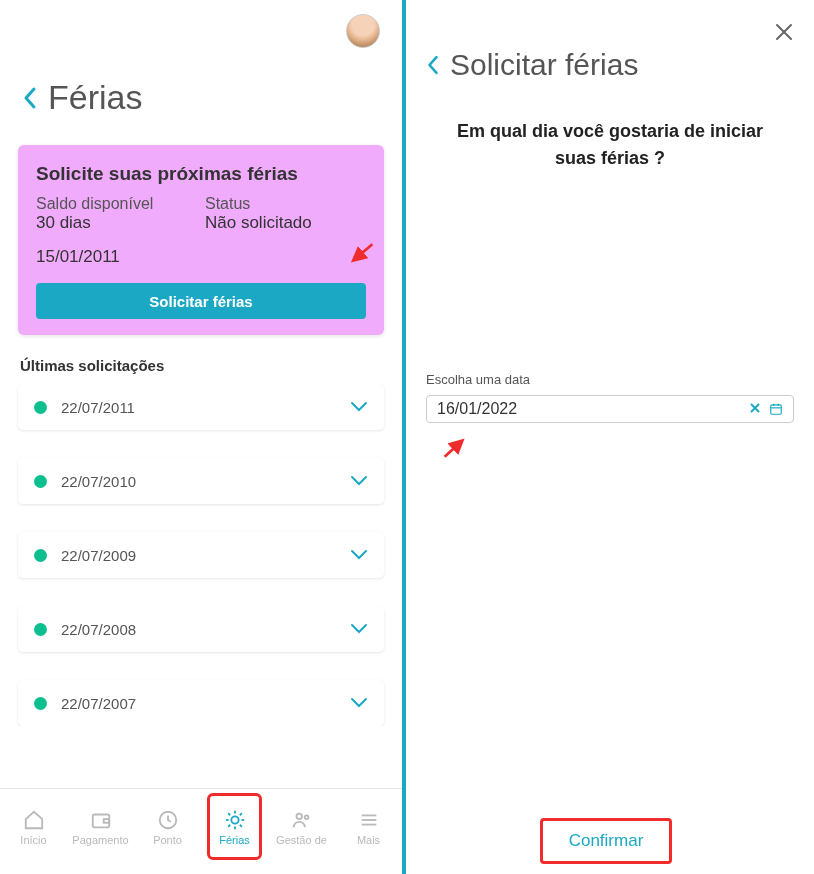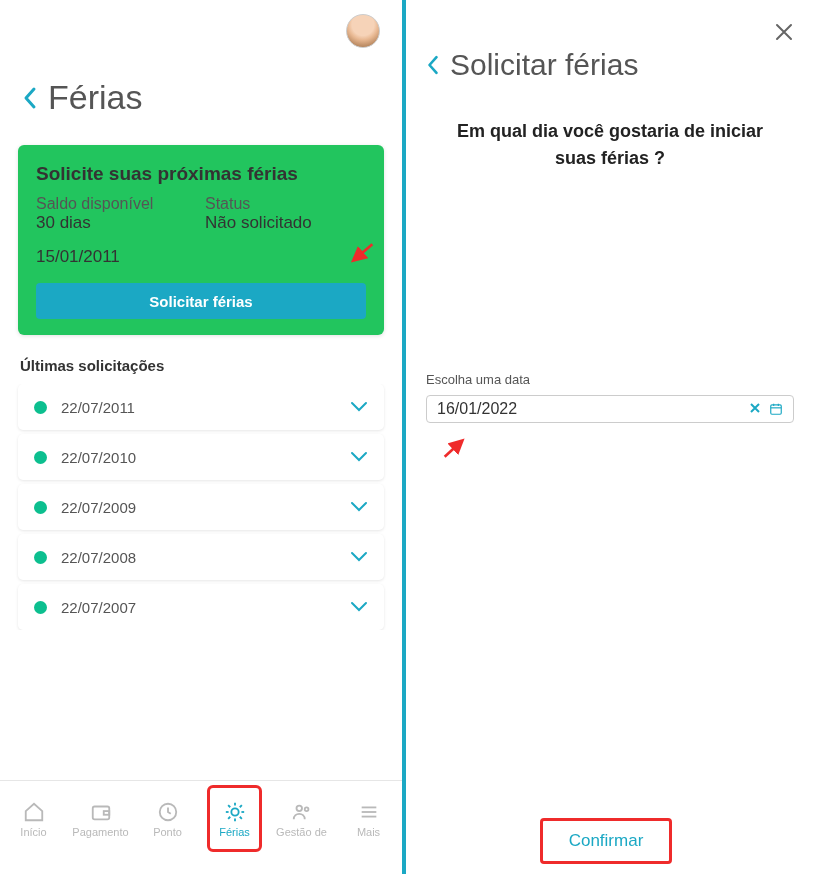--- a/index.html
+++ b/index.html
@@ -51,21 +51,21 @@
     line-height: 1;
     cursor: pointer;
   }
   .page-title {
     font-size: 34px;
     color: #555;
     font-weight: 400;
   }
   .card {
     margin: 10px 18px 16px 18px;
-    background: #22c55e;
+    background: #f0abfc;
     border-radius: 6px;
     box-shadow: 0 1px 4px rgba(0,0,0,0.12);
     padding: 18px 18px 16px 18px;
   }
   .card-title {
     font-size: 19px;
     font-weight: 600;
     color: #333;
     margin-bottom: 10px;
   }
@@ -105,21 +105,21 @@
   .section-title {
     font-size: 15px;
     font-weight: 600;
     color: #333;
     margin: 6px 20px 10px 20px;
   }
   .req-list {
     padding: 0 18px;
     display: flex;
     flex-direction: column;
-    gap: 4px;
+    gap: 28px;
     overflow: hidden;
   }
   .req-item {
     background: #fff;
     border-radius: 5px;
     box-shadow: 0 1px 3px rgba(0,0,0,0.10);
     height: 46px;
     display: flex;
     align-items: center;
     padding: 0 16px;
@@ -135,21 +135,21 @@
   .req-date {
     font-size: 15px;
     color: #555;
     flex: 1;
   }
   .chev-down {
     color: #1ba8c4;
   }
   .bottom-nav {
     position: absolute;
-    bottom: 16px;
+    bottom: 8px;
     left: 0;
     right: 0;
     height: 78px;
     border-top: 1px solid #e6e6e6;
     display: flex;
     background: #fff;
     justify-content: flex-end;
   }
   .nav-item {
     flex: 1;

